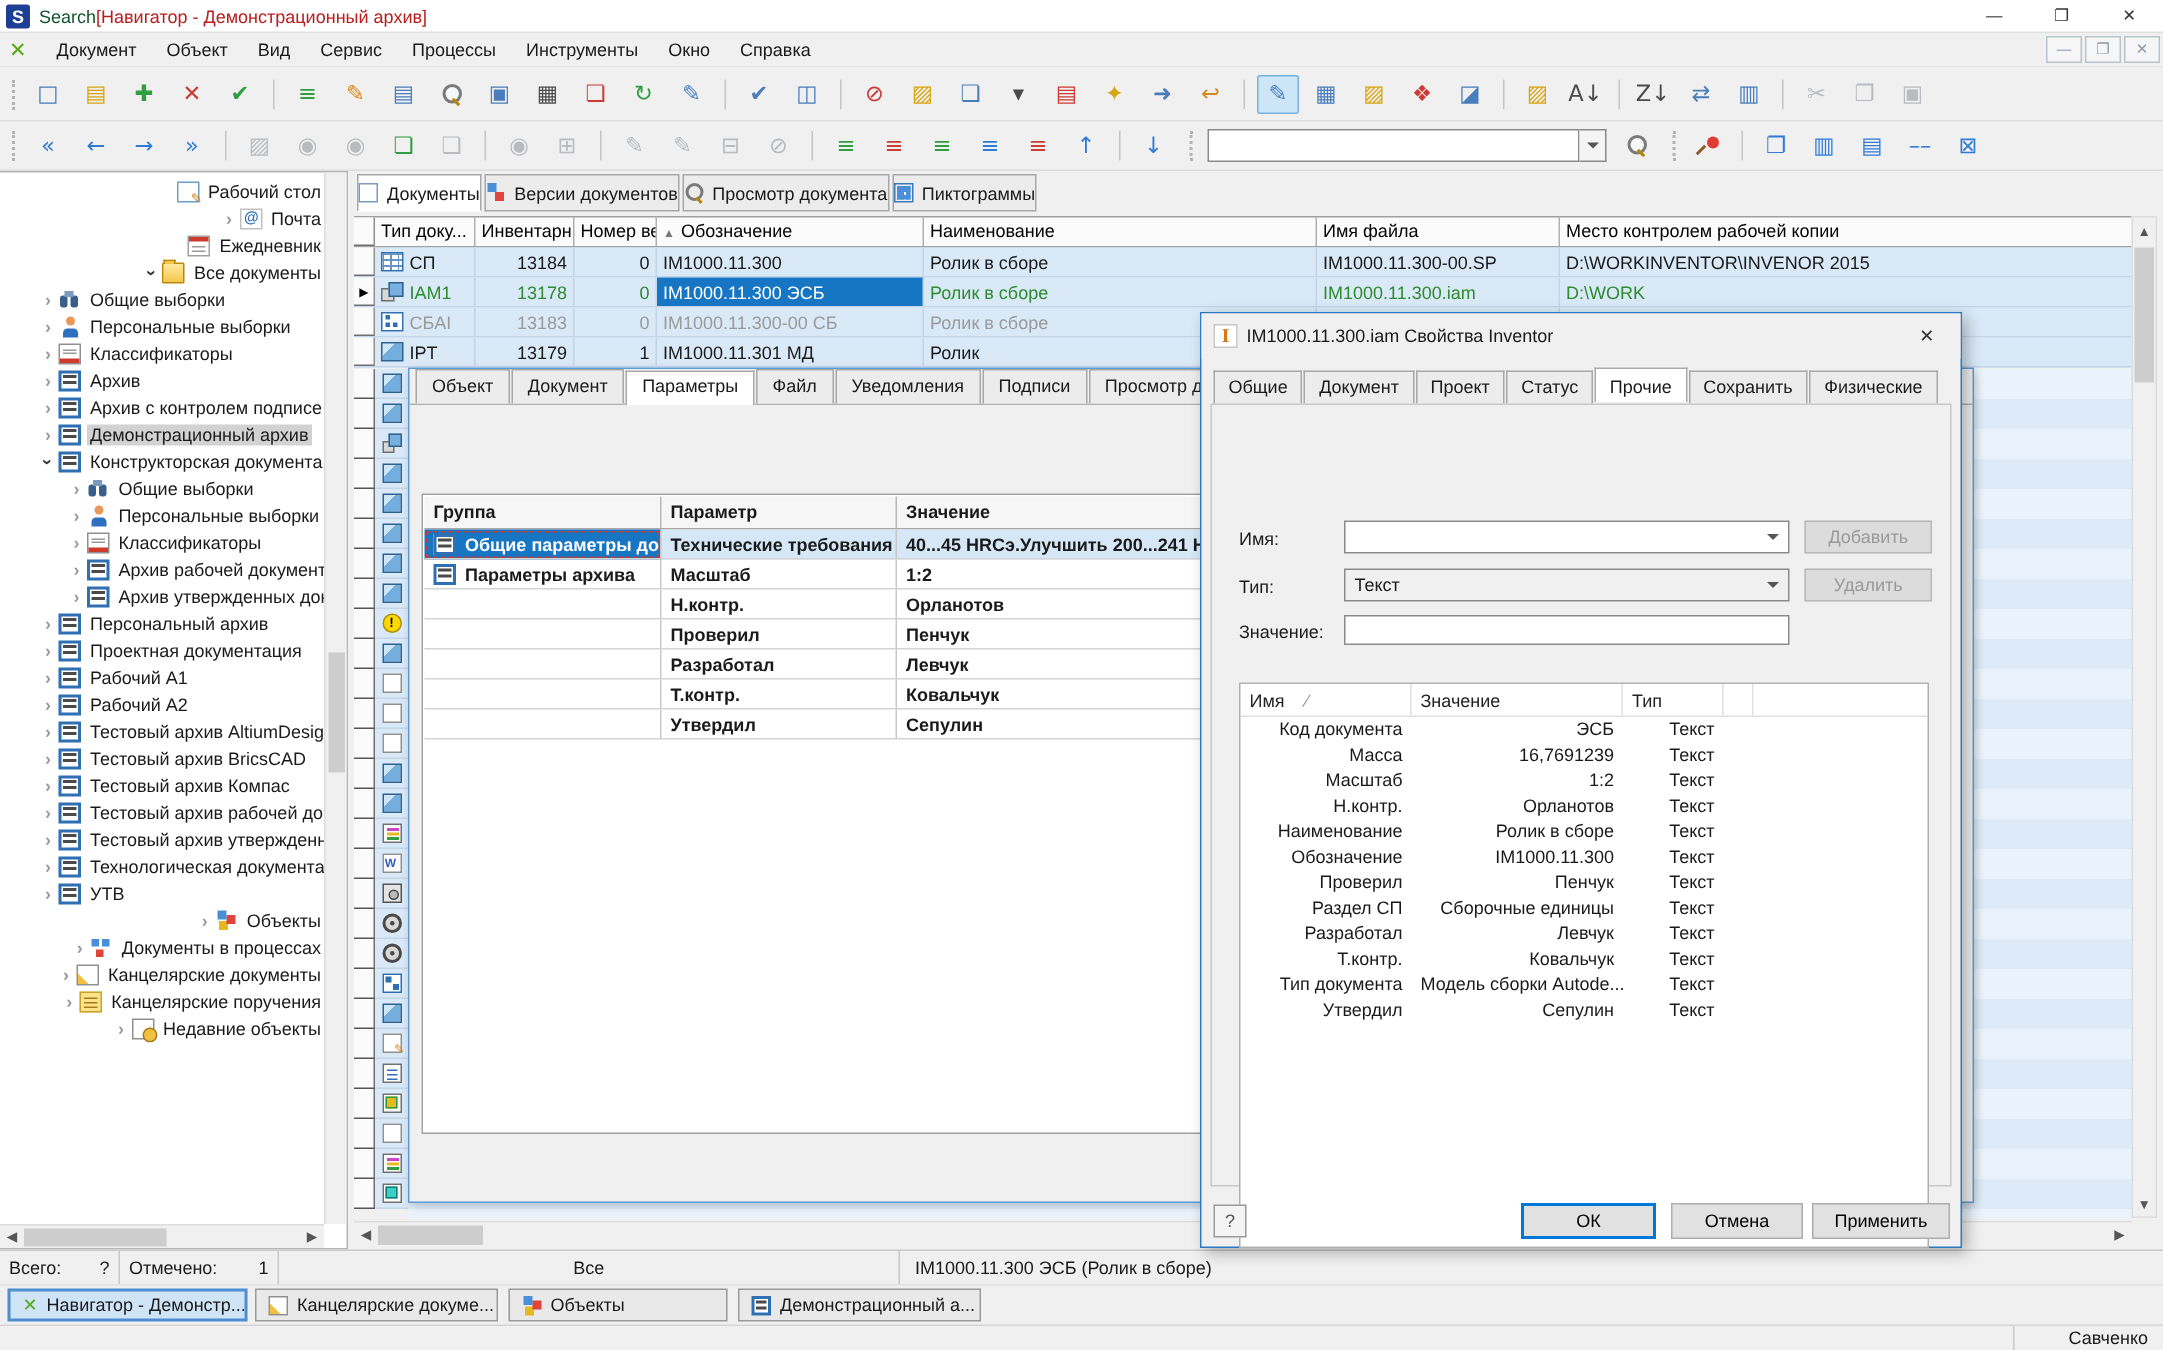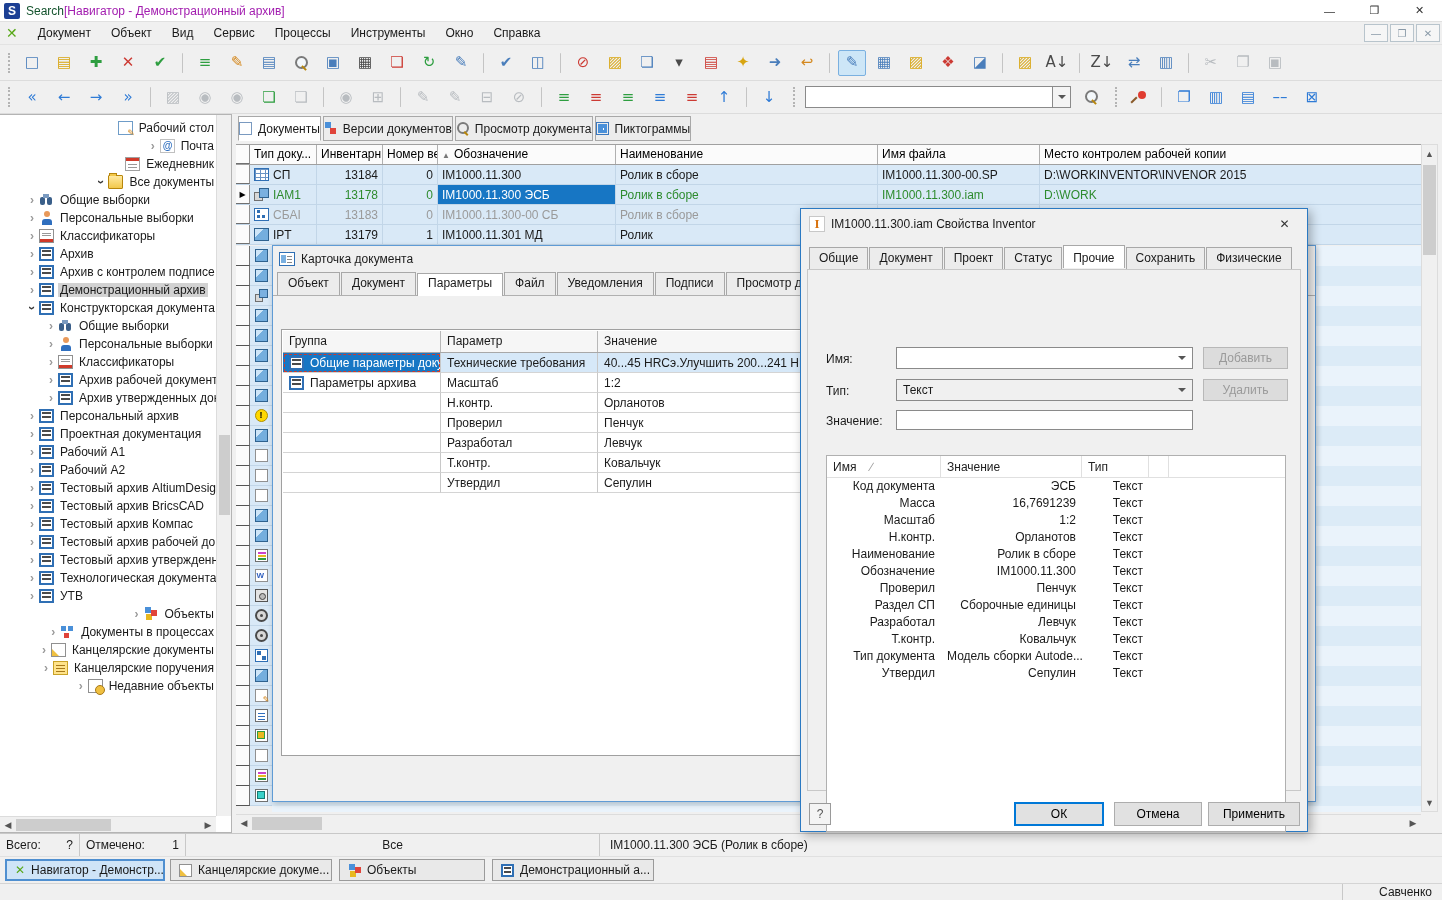--- a/index.html
+++ b/index.html
@@ -4,21 +4,21 @@
 <style>
   * { box-sizing: border-box; margin: 0; padding: 0; }
   html,body { width:1442px; height:900px; overflow:hidden; }
   body { font-family:"Liberation Sans","DejaVu Sans",sans-serif; font-size:12px; color:#1a1a1a; background:#f0f0f0; }
   .app { position:relative; width:1442px; height:900px; background:#f0f0f0; overflow:hidden; }
 
   
   .titlebar { position:absolute; left:0; top:0; width:1442px; height:22px; background:#fff; display:flex; align-items:center; border-bottom:1px solid #e0e0e0; }
   .applogo { width:16px; height:16px; margin:0 6px 0 4px; background:#1c3f94; border-radius:2px; color:#fff; font-weight:bold; font-size:12px; text-align:center; line-height:16px; flex:none; }
   .apptitle { color:#14532d; }
-  .doctitle { color:#a21caf; }
+  .doctitle { color:#b91c1c; }
   .wincontrols { margin-left:auto; display:flex; height:22px; }
   .wcbtn { width:45px; height:22px; display:flex; align-items:center; justify-content:center; color:#333; font-size:11px; }
   
   .menubar { position:absolute; left:0; top:22px; width:1442px; height:23px; background:#f0f0f0; display:flex; align-items:center; border-bottom:1px solid #e3e3e3; }
   .mdiicon { color:#58a818; font-weight:bold; font-size:14px; margin:0 10px 0 6px; }
   .menuitem { padding:3px 10px; color:#1a1a1a; }
   .mdibtns { margin-left:auto; display:flex; }
   .mdibtn { width:24px; height:18px; border:1px solid #b8c4cc; background:#f6f6f6; color:#8a9aa8; font-size:10px; display:flex; align-items:center; justify-content:center; margin-right:2px; }
 
   
@@ -159,21 +159,21 @@
 
   
   .cardwin { position:absolute; left:272px; top:245px; width:1044px; height:557px; background:#f0f0f0; border:1px solid #5f9bd5; box-shadow:1px 2px 6px rgba(0,0,0,.2); z-index:5; }
   .cw-title { height:26px; display:flex; align-items:center; padding-left:6px; background:#f0f0f0; }
   .ic-form { width:16px; height:14px; background:#fff; border:1px solid #2f6fb4; position:relative; margin-right:6px; }
   .ic-form::before { content:""; position:absolute; left:1px; top:2px; width:5px; height:8px; background:#7ab0e0; }
   .ic-form::after { content:""; position:absolute; right:2px; top:3px; width:5px; height:1px; background:#888; box-shadow:0 3px 0 #888, 0 6px 0 #888; }
   .cw-tabs { display:flex; padding-left:4px; height:24px; border-bottom:1px solid #b0b0b0; }
   .ctab { padding:3px 10px; border:1px solid #a8a8a8; border-bottom:none; background:#ececec; margin-right:1px; height:23px; }
   .ctab.active { background:#fff; position:relative; top:1px; padding-top:2px; font-size:12px; }
-  .cw-body { position:absolute; left:8px; top:83px; right:8px; height:427px; background:#fff; border:1px solid #a0a0a0; }
+  .cw-body { position:absolute; left:8px; top:83px; right:8px; height:427px; background:#fff; border:1px solid #a0a0a0;font-weight:bold; }
   .ptable { margin:1px; }
   .phead { display:flex; height:22px; background:#f6f6f6; border-bottom:1px solid #a8a8a8; }
   .phc { border-right:1px solid #b8b8b8; padding:3px 6px; }
   .prow { display:flex; height:20px; }
   .pcell { border-right:1px solid #c8c8c8; border-bottom:1px solid #d4d4d4; padding:2px 6px; white-space:nowrap; overflow:hidden; display:flex; align-items:center; }
   .g-col { width:158px; } .p-col { width:157px; } .v-col { flex:1; border-right:none; }
   .prow.cur .p-col, .prow.cur .v-col { background:#d6e8f8; }
   .groupsel { background:#1776c4; color:#fff; outline:1px dashed #d03a2a; outline-offset:-2px; }
   .pcell .ticon { margin-right:6px; }
 
@@ -957,24 +957,20 @@
       <div class="doc-hscroll">
         <span class="sarrow">◀</span>
         <span class="h-thumb"></span>
         <span class="tree-hspacer"></span>
         <span class="sarrow">▶</span>
       </div>
     </div>
   </div>
 
   <div class="cardwin">
-    <div class="cw-title">
-      <span class="ic-form"></span>
-      <span>Карточка документа</span>
-    </div>
     <div class="cw-tabs">
         <span class="ctab">Объект</span>
         <span class="ctab">Документ</span>
         <span class="ctab active">Параметры</span>
         <span class="ctab">Файл</span>
         <span class="ctab">Уведомления</span>
         <span class="ctab">Подписи</span>
         <span class="ctab">Просмотр документа</span>
         <span class="ctab">Журна</span>
       </div>

